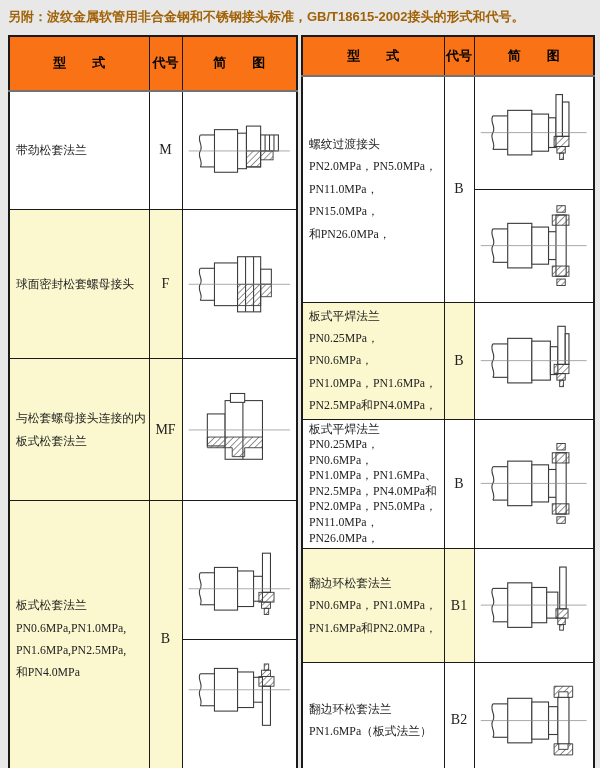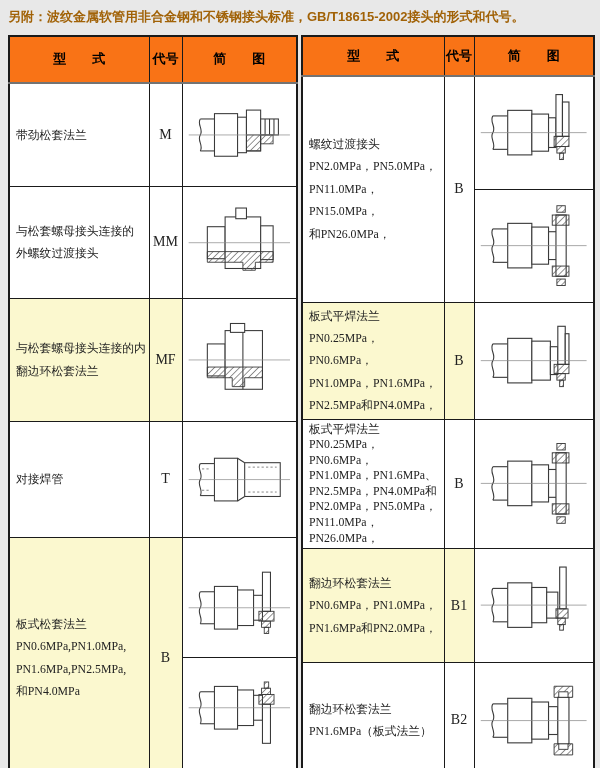--- a/index.html
+++ b/index.html
@@ -97,75 +97,56 @@
                   <line class="sl" x1="89" y1="27" x2="89" y2="45"></line>
                   <line class="sl" x1="94" y1="27" x2="94" y2="45"></line>
                   <line class="sl" x1="99" y1="27" x2="99" y2="45"></line>
                   <rect class="hx" x="84" y="45" width="14" height="10"></rect>
                   <line class="cl" x1="3" y1="45" x2="117" y2="45"></line>
                 </svg>
               </div>
             </div>
           </td>
     </tr>
-    <tr style="height:93px;">
-      <td class="type">与松套螺母接头连接的
-外螺纹过渡接头</td>
-      <td class="code">MM</td>
-      <td class="diag">
-            <div class="dstack" style="height:93px;">
-              <div class="dwrap">
-                <svg viewBox="0 0 120 90" preserveAspectRatio="xMidYMid meet">
-                  <rect class="bx" x="24" y="27" width="20" height="36"></rect>
-                  <rect class="bx" x="44" y="16" width="40" height="58"></rect>
-                  <rect class="bx" x="84" y="26" width="14" height="38"></rect>
-                  <rect class="bx" x="56" y="6" width="12" height="12"></rect>
-                  <path class="hx" d="M24 55 H98 V67 H78 V76 H64 V67 H24 Z"></path>
+    <tr style="height:107px;">
+      <td class="type hl">球面密封松套螺母接头</td>
+      <td class="code hl">F</td>
+      <td class="diag">
+            <div class="dstack" style="height:107px;">
+              <div class="dwrap">
+                <svg viewBox="0 0 120 90" preserveAspectRatio="xMidYMid meet">
+                  <path class="sl" d="M16 27 c-4 6 4 12 0 18 c-4 6 4 12 0 18"></path>
+                  <line class="sl" x1="16" y1="27" x2="32" y2="27"></line>
+                  <line class="sl" x1="16" y1="63" x2="32" y2="63"></line>
+                  <rect class="bx" x="32" y="21" width="26" height="48"></rect>
+                  <rect class="bx" x="58" y="14" width="26" height="62"></rect>
+                  <line class="sl" x1="67" y1="14" x2="67" y2="76"></line>
+                  <line class="sl" x1="76" y1="14" x2="76" y2="76"></line>
+                  <rect class="bx" x="84" y="28" width="12" height="17"></rect>
+                  <rect class="hx" x="58" y="45" width="26" height="24"></rect>
+                  <rect class="hx" x="84" y="45" width="12" height="14"></rect>
                   <line class="cl" x1="3" y1="45" x2="117" y2="45"></line>
                 </svg>
               </div>
             </div>
           </td>
     </tr>
     <tr style="height:102px;">
       <td class="type hl">与松套螺母接头连接的内
-翻边环松套法兰</td>
+板式松套法兰</td>
       <td class="code hl">MF</td>
       <td class="diag">
             <div class="dstack" style="height:102px;">
               <div class="dwrap">
                 <svg viewBox="0 0 120 90" preserveAspectRatio="xMidYMid meet">
                   <rect class="bx" x="24" y="27" width="20" height="36"></rect>
                   <rect class="bx" x="44" y="12" width="42" height="66"></rect>
                   <line class="sl" x1="64" y1="12" x2="64" y2="78"></line>
                   <rect class="bx" x="50" y="4" width="16" height="10"></rect>
                   <path class="hx" d="M24 53 H86 V65 H66 V75 H52 V65 H24 Z"></path>
-                  <line class="cl" x1="3" y1="45" x2="117" y2="45"></line>
-                </svg>
-              </div>
-            </div>
-          </td>
-    </tr>
-    <tr style="height:97px;">
-      <td class="type">对接焊管</td>
-      <td class="code">T</td>
-      <td class="diag">
-            <div class="dstack" style="height:97px;">
-              <div class="dwrap">
-                <svg viewBox="0 0 120 90" preserveAspectRatio="xMidYMid meet">
-                  <path class="sl" d="M16 27 c-4 6 4 12 0 18 c-4 6 4 12 0 18"></path>
-                  <line class="sl" x1="16" y1="27" x2="32" y2="27"></line>
-                  <line class="sl" x1="16" y1="63" x2="32" y2="63"></line>
-                  <rect class="bx" x="32" y="21" width="26" height="48"></rect>
-                  <path class="sl" d="M58 21 L66 26 M58 69 L66 64"></path>
-                  <rect class="bx" x="66" y="26" width="40" height="38"></rect>
-                  <line class="ds" x1="70" y1="31" x2="102" y2="31"></line>
-                  <line class="ds" x1="70" y1="59" x2="102" y2="59"></line>
-                  <line class="ds" x1="18" y1="33" x2="28" y2="33"></line>
-                  <line class="ds" x1="18" y1="57" x2="28" y2="57"></line>
                   <line class="cl" x1="3" y1="45" x2="117" y2="45"></line>
                 </svg>
               </div>
             </div>
           </td>
     </tr>
     <tr style="height:200px;">
       <td class="type hl">板式松套法兰
 PN0.6MPa,PN1.0MPa,
 PN1.6MPa,PN2.5MPa,

